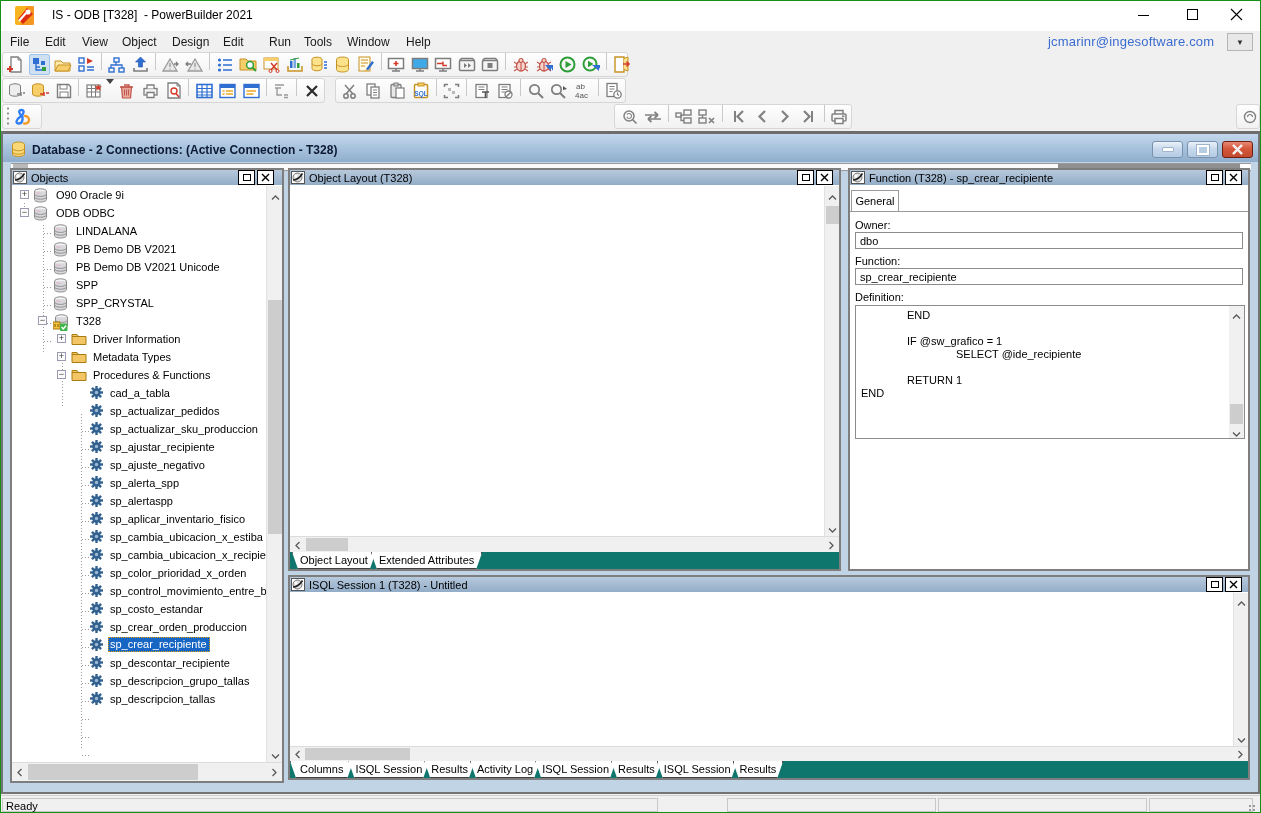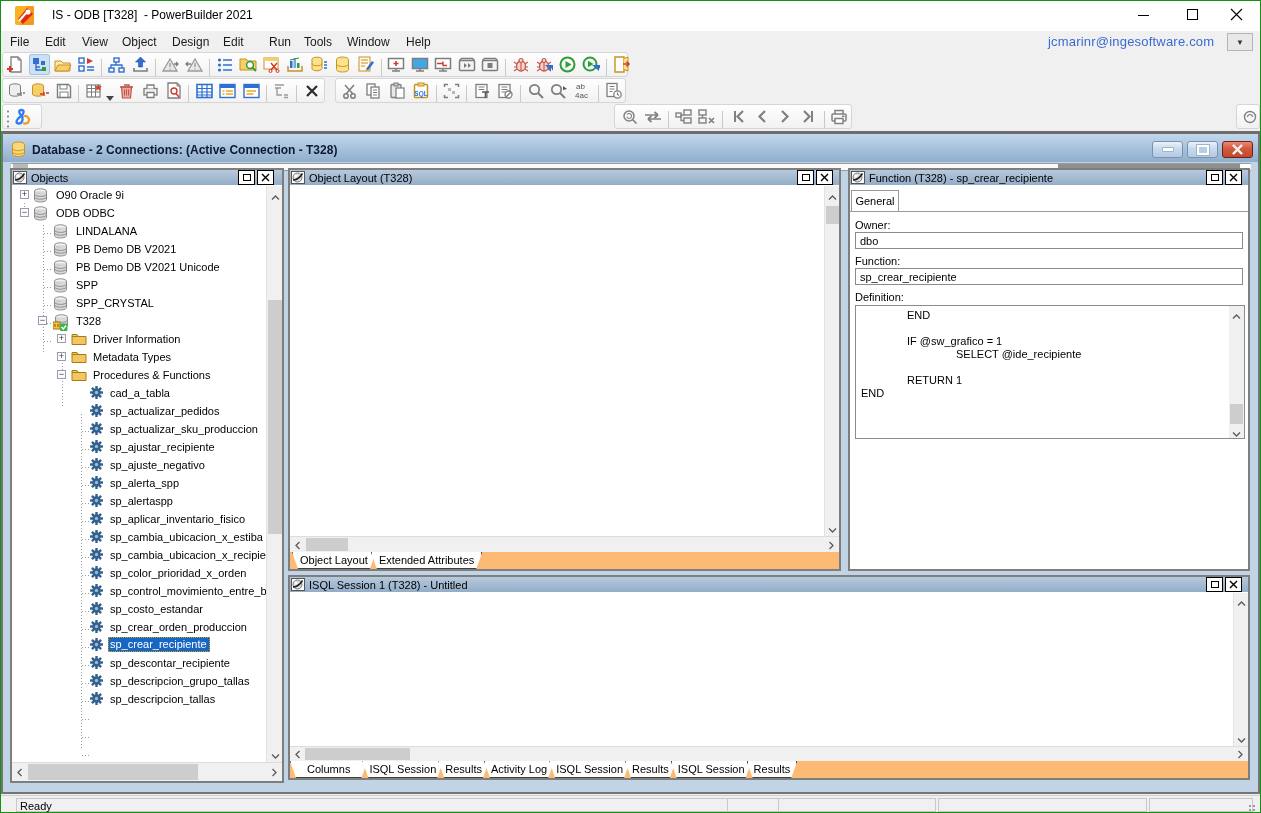--- a/index.html
+++ b/index.html
@@ -1,31 +1,31 @@
 <!DOCTYPE html>
 <html><head><meta charset="utf-8"><style>
 *{box-sizing:border-box;margin:0;padding:0}
 html,body{width:1261px;height:813px;overflow:hidden}
 body{font-family:"Liberation Sans",sans-serif;background:#f0f0f0;position:relative;font-size:11px;color:#000}
 .abs{position:absolute}
 .titlebar{left:0;top:0;width:1261px;height:31px;background:#fff}
 .menubar{left:0;top:31px;width:1261px;height:22px;background:#f0f0f0;display:flex;align-items:center;font-size:12px;color:#1a1a1a}
 .menubar span{padding:0 9px}
-.band{position:absolute;background:linear-gradient(#fefefe,#f2f2f2);border:1px solid #d6d6d6;border-radius:3px;display:flex;align-items:flex-end;height:25px}
+.band{position:absolute;background:linear-gradient(#fefefe,#f2f2f2);border:1px solid #d6d6d6;border-radius:3px;display:flex;align-items:flex-start;height:25px}
 .grip{width:7px;height:20px;margin-left:1px;background-image:radial-gradient(circle,#8a8a8a 1px,transparent 1.2px);background-size:4px 5px;background-position:2px 1px;background-repeat:repeat-y}
 .ico{width:23.5px;height:23px;display:flex;align-items:center;justify-content:center;flex:none}
 .sep{width:1px;height:17px;background:#c9c9c9;margin:0 3px;flex:none}
 .mdi{left:1px;top:131px;width:1259px;height:663px;background:#c0d4e6;border:2px solid #747474;border-top:3px solid #6d6d6d}
 .dbtitle{left:0px;top:0px;width:1255px;height:28px;padding-top:3px;background:linear-gradient(#c3d7ec,#a8c2dd 50%,#8fadcc);display:flex;align-items:center}
 .topscroll{left:8px;top:29px;width:1240px;height:8px;background:#fafafa;border-top:1px solid #9a9a9a;border-bottom:1px solid #9a9a9a}
 .panel{position:absolute;border:2px solid #7e7e7e;background:#fff}
 .ptitle{position:absolute;left:0;top:0;right:0;height:15px;background:linear-gradient(#b7c9dc,#93adc8);display:flex;align-items:center;font-size:11px}
 .pbtn{position:absolute;top:0px;width:17px;height:15px;background:#fff;border:1px solid #000;display:flex;align-items:center;justify-content:center}
 .picon{width:14px;height:13px;background:#fff;border:1px solid #555;margin:0 4px 0 1px;display:flex;align-items:center;justify-content:center}
-.tabstrip{position:absolute;background:#fdba74;display:flex;align-items:stretch;font-size:11px}
+.tabstrip{position:absolute;background:#0f766e;display:flex;align-items:stretch;font-size:11px}
 .tab{background:#fff;border:1px solid #404040;border-top:none;margin-right:-5px;padding:0 7px;display:flex;align-items:center;clip-path:polygon(0 0,100% 0,calc(100% - 6px) 100%,6px 100%)}
 .sb{position:absolute;background:#f0f0f0}
 .sbh{border-top:1px solid #dcdcdc}
 .thumb{position:absolute;background:#cdcdcd}
 .arr{position:absolute;color:#5a5a5a;font-size:11px;line-height:1;font-weight:bold}
 .inp{position:absolute;background:#fff;border:1px solid #8c8c8c;font-size:11px;display:flex;align-items:center;padding-left:4px}
 .statusbar{left:0;top:795px;width:1261px;height:18px;background:#f0f0f0;border-top:1px solid #cfcfcf;font-size:11px}
 .cell{position:absolute;top:2px;height:14px;border:1px solid #c8c8c8}
 .greenframe{left:0;top:0;width:1261px;height:813px;border:1px solid #159015;pointer-events:none;z-index:99}
 .trow{display:flex;align-items:center;height:18px;position:relative;white-space:nowrap}
@@ -1079,31 +1079,31 @@
 <div class="sb sbh" style="left:0;top:169px;width:958px;height:15px">
 <div class="arr" style="left:5px;top:3px"><svg width="5" height="9" viewBox="0 0 5 9">
           <path d="M4.5 1L1 4.5 4.5 8" fill="none" stroke="#5a5a5a" stroke-width="1.3"></path>
         </svg></div>
 <div class="thumb" style="left:15px;top:1px;width:105px;height:12px"></div>
 <div class="arr" style="left:948px;top:3px"><svg width="5" height="9" viewBox="0 0 5 9">
           <path d="M.5 1L4 4.5.5 8" fill="none" stroke="#5a5a5a" stroke-width="1.3"></path>
         </svg></div>
 </div>
 <div class="tabstrip" style="left:0;top:184px;width:958px;height:17px">
-<div class="tab" style="padding:0 16px">Columns</div>
+<div class="tab" style="padding:0 9px">Columns</div>
 <div class="tab" style="padding:0 6px">ISQL Session</div>
 <div class="tab" style="padding:0 6px">Results</div>
 <div class="tab" style="padding:0 6px">Activity Log</div>
 <div class="tab" style="padding:0 6px">ISQL Session</div>
 <div class="tab" style="padding:0 6px">Results</div>
 <div class="tab" style="padding:0 6px">ISQL Session</div>
 <div class="tab" style="padding:0 6px">Results</div>
 </div>
 </div>
 <div class="abs statusbar">
-<div class="cell" style="left:16px;width:763px">
+<div class="cell" style="left:2px;width:656px">
       <span style="position:absolute;left:3px;top:1px">Ready</span>
     </div>
 <div class="cell" style="left:727px;width:209px"></div>
 <div class="cell" style="left:938px;width:209px"></div>
 <div class="cell" style="left:1149px;width:104px"></div>
 <div class="abs" style="left:1248px;top:8px;width:8px;height:8px;background-image:radial-gradient(circle,#9a9a9a 1px,transparent 1.2px);background-size:4px 4px"></div>
 </div>
 <div class="abs greenframe"></div>
 </body></html>

